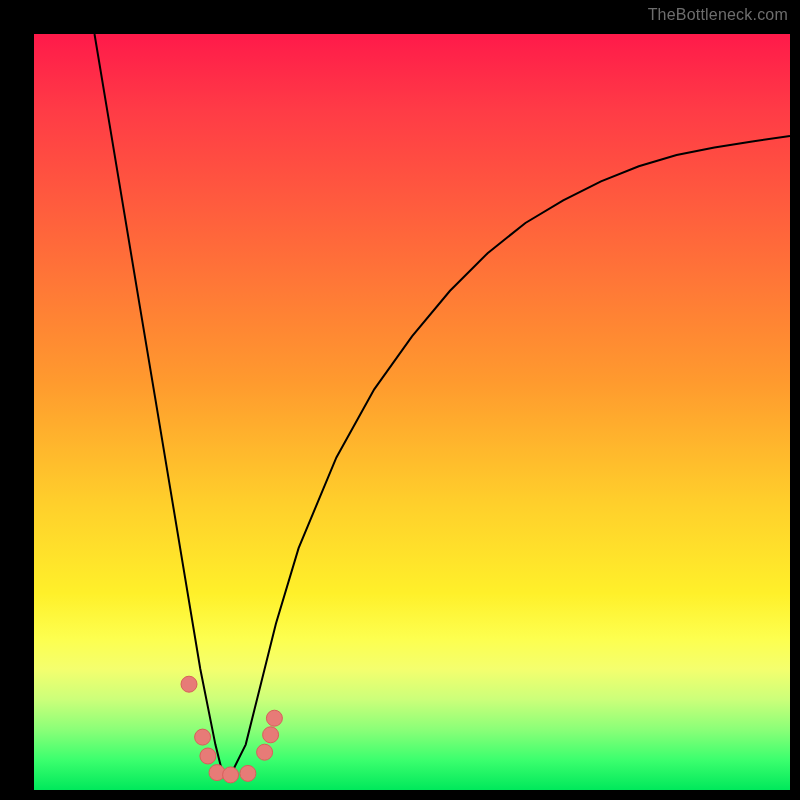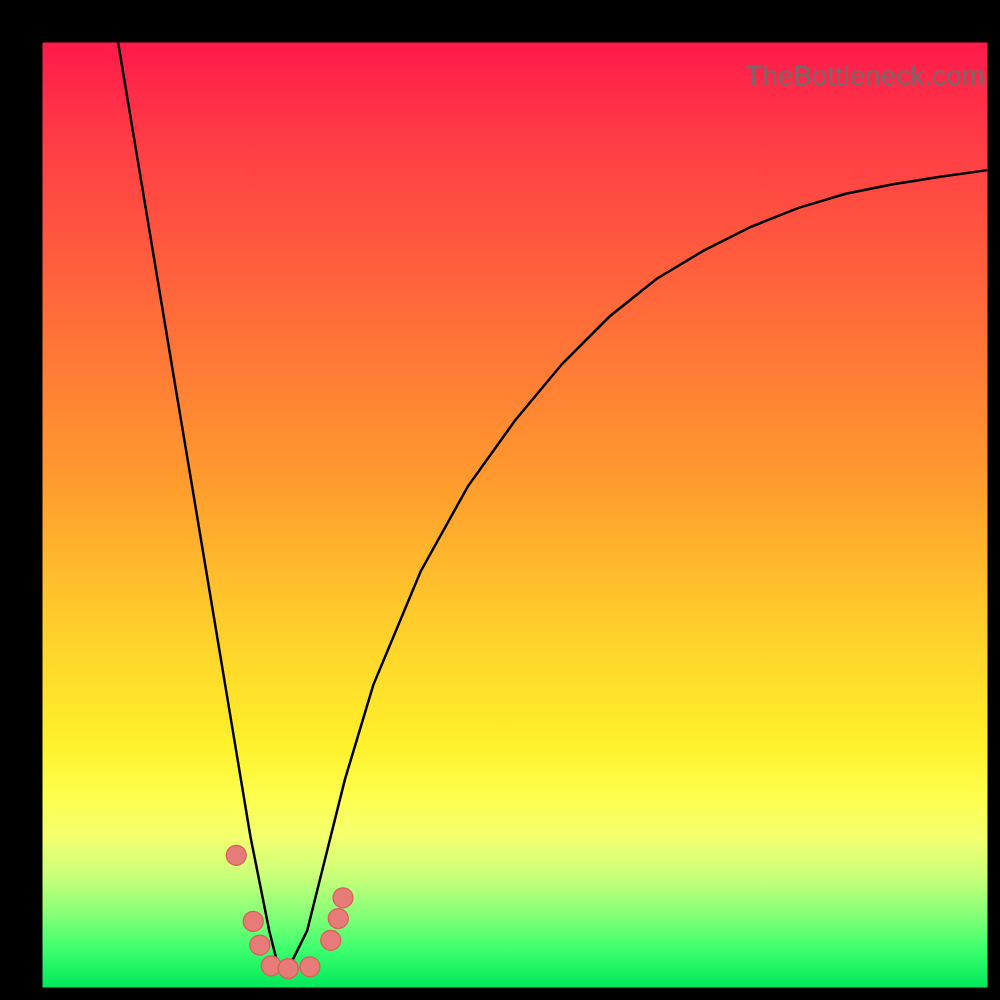--- a/index.html
+++ b/index.html
@@ -37,24 +37,23 @@
       #8bff78 92%,
       #3cff6e 96%,
       #00e85b 100%
     );
   }
   .watermark {
     position: absolute;
     top: 6px;
     right: 12px;
     color: #6d6d6d;
-    font-size: 22px;
+    font-size: 16px;
     letter-spacing: 0.2px;
     user-select: none;
-    margin-top: 42px;
   }
   svg.curve {
     position: absolute;
     left: 0; top: 0;
     width: 756px; height: 756px;
   }
 </style>
 </head>
 <body>
 

